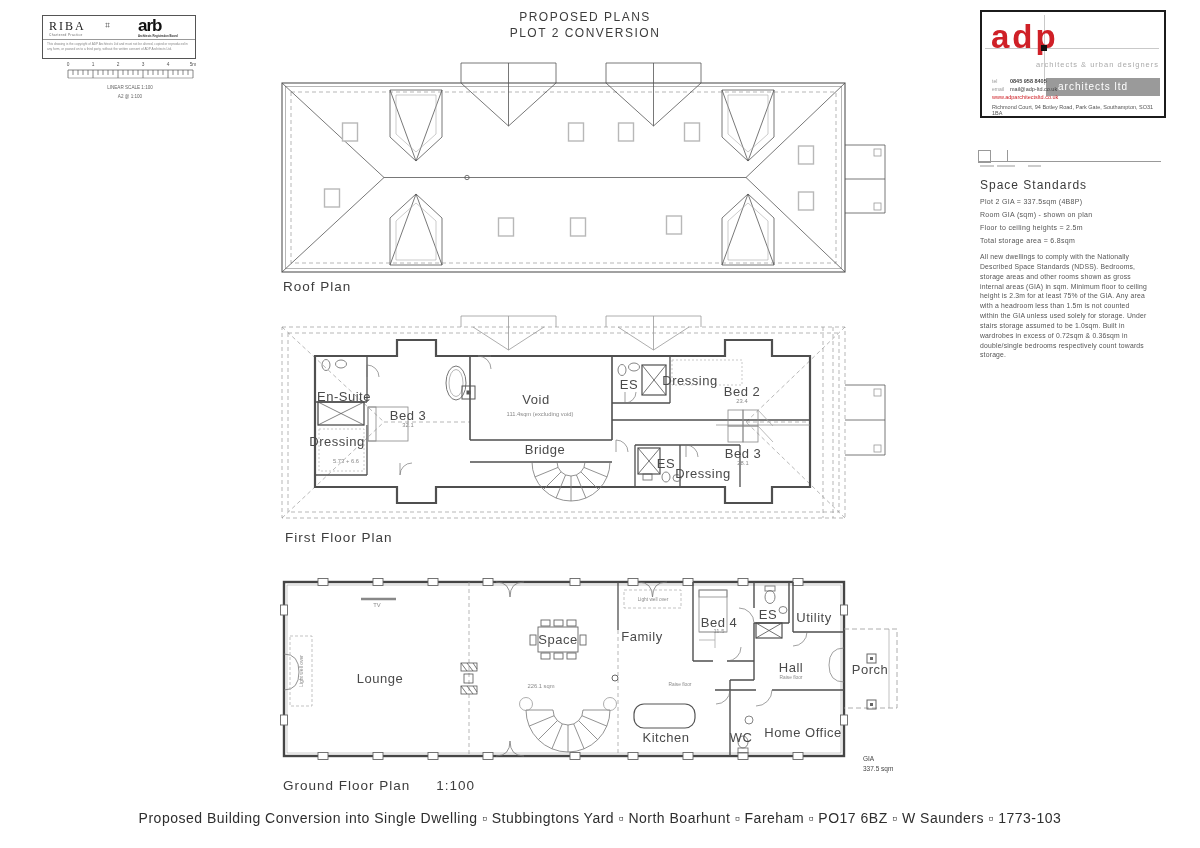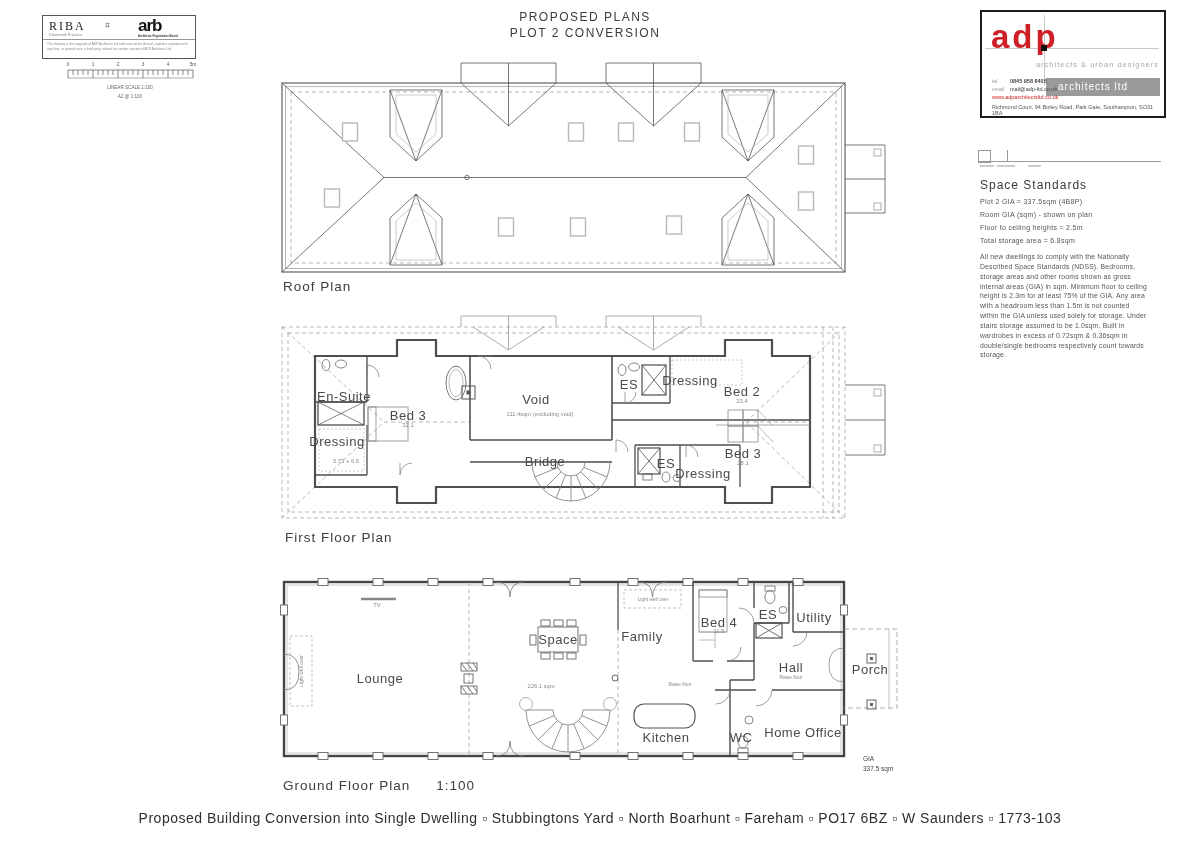--- a/index.html
+++ b/index.html
@@ -258,21 +258,21 @@
         <rect x="594" y="130" width="7" height="7" stroke="#999"></rect>
       </g>
     </svg>
     <span class="rlabel" style="left:64px;top:81px">En-Suite</span>
     <span class="rlabel" style="left:57px;top:126px">Dressing</span>
     <span class="rsub" style="left:66px;top:146px">5.73 + 6.6</span>
     <span class="rlabel" style="left:128px;top:100px">Bed 3</span>
     <span class="rsub" style="left:128px;top:110px">32.1</span>
     <span class="rlabel" style="left:256px;top:84px">Void</span>
     <span class="rsub" style="left:260px;top:99px">111.4sqm (excluding void)</span>
-    <span class="rlabel" style="left:265px;top:146px">Bridge</span>
+    <span class="rlabel" style="left:265px;top:134px">Bridge</span>
     <span class="rlabel" style="left:349px;top:69px">ES</span>
     <span class="rlabel" style="left:410px;top:65px">Dressing</span>
     <span class="rlabel" style="left:462px;top:76px">Bed 2</span>
     <span class="rsub" style="left:462px;top:86px">23.4</span>
     <span class="rlabel" style="left:463px;top:138px">Bed 3</span>
     <span class="rsub" style="left:463px;top:148px">28.1</span>
     <span class="rlabel" style="left:386px;top:148px">ES</span>
     <span class="rlabel" style="left:423px;top:158px">Dressing</span>
   </div>
   <div class="abs plan-title" style="left:285px;top:530px;">

